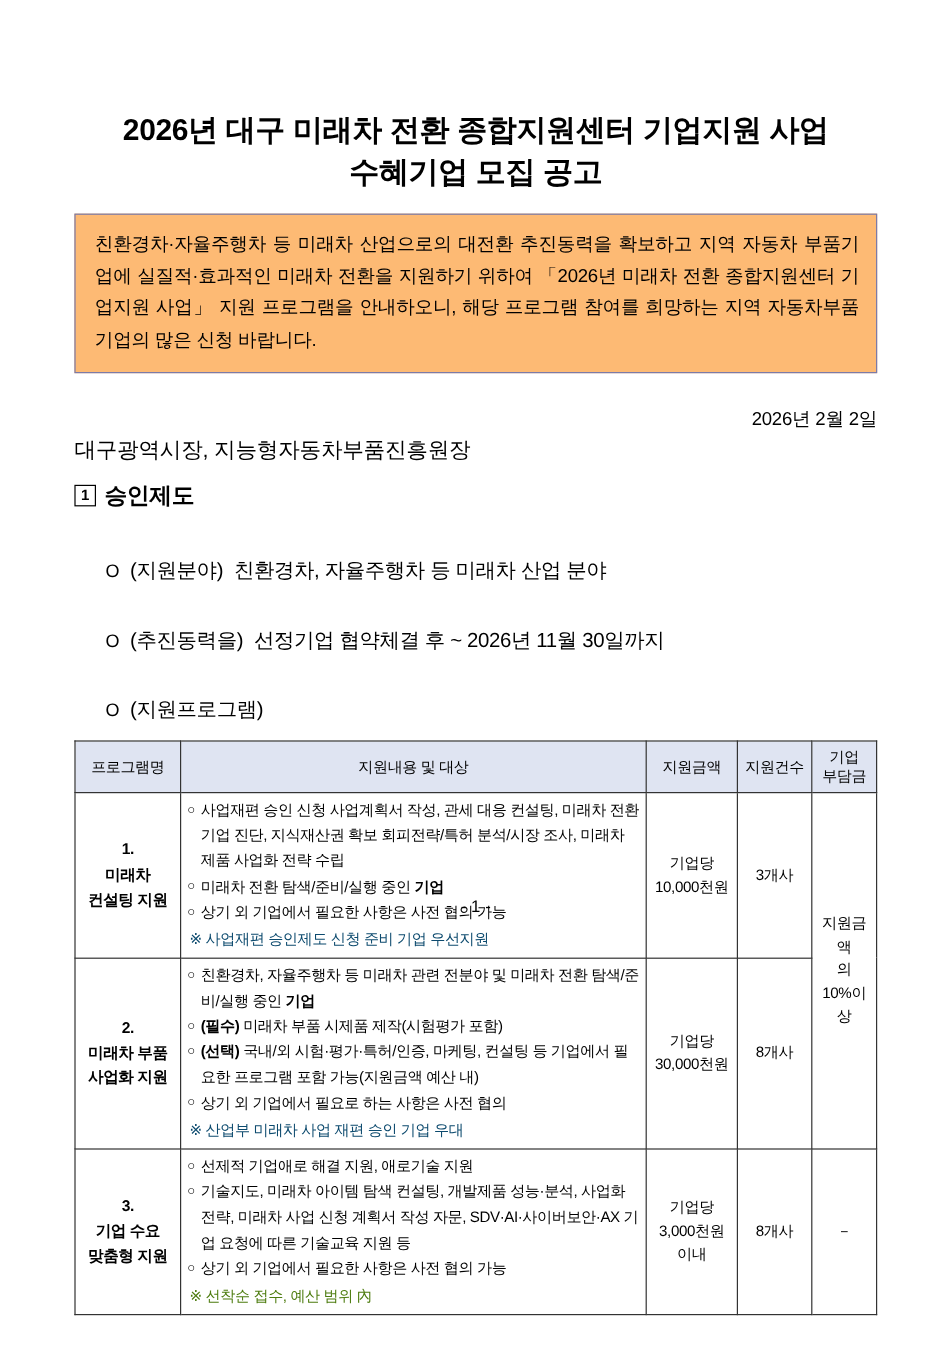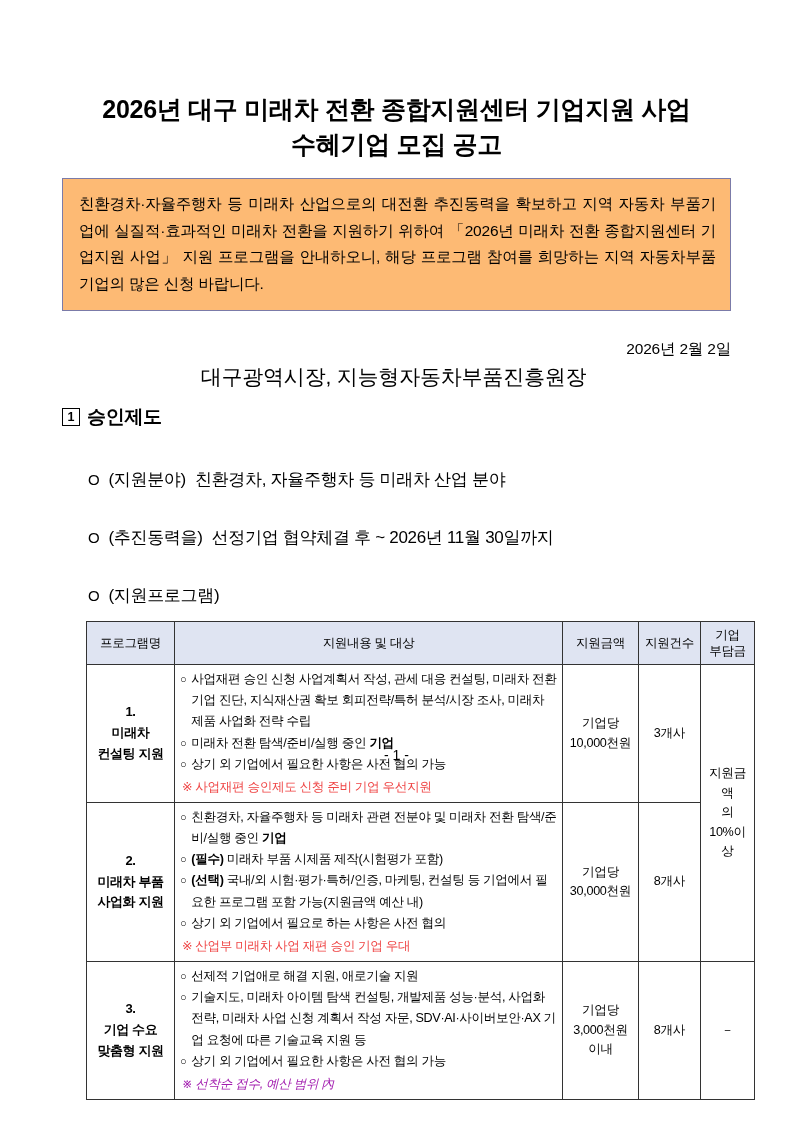--- a/index.html
+++ b/index.html
@@ -56,22 +56,22 @@
 
   
   .date-line {
     text-align: right;
     font-size: 15.5px;
     margin-top: 28px;
     letter-spacing: -0.2px;
     font-family: "Liberation Sans", "DejaVu Sans", sans-serif;
   }
   .signer-line {
-    text-align: center;
-    font-size: 21px;
+    text-align: left;
+    font-size: 18px;
     margin-top: 3px;
     padding-right: 6px;
     letter-spacing: -0.2px;
     font-family: "Liberation Sans", "DejaVu Sans", sans-serif;
   }
 
   
   .section-heading {
     margin-top: 13px;
     display: flex;
@@ -117,21 +117,20 @@
     margin-top: 25px;
   }
 
   
   table.main-table {
     width: 100%;
     border-collapse: collapse;
     margin-top: 9px;
     font-family: "Liberation Sans", "DejaVu Sans", sans-serif;
     table-layout: fixed;
-    margin-left: 24px;
   }
   table.main-table th,
   table.main-table td {
     border: 1px solid #333;
     vertical-align: middle;
     padding: 4px 5px;
   }
   table.main-table thead th {
     background: #dfe4f2;
     font-size: 12.5px;
@@ -173,27 +172,26 @@
   }
   .desc-mark {
     flex: 0 0 auto;
     font-size: 11px;
     line-height: 1.85;
   }
   .desc-text {
     flex: 1 1 auto;
   }
   .note {
-    color: #ef4444;
+    color: #0c4a6e;
     padding-left: 2px;
     margin-top: 2px;
   }
   .note-3 {
-    color: #a21caf;
-    font-style: italic;
+    color: #4d7c0f;
   }
 
   
   .footer {
     position: absolute;
     left: 0;
     right: 0;
     bottom: 28px;
     text-align: center;
     font-size: 14px;

